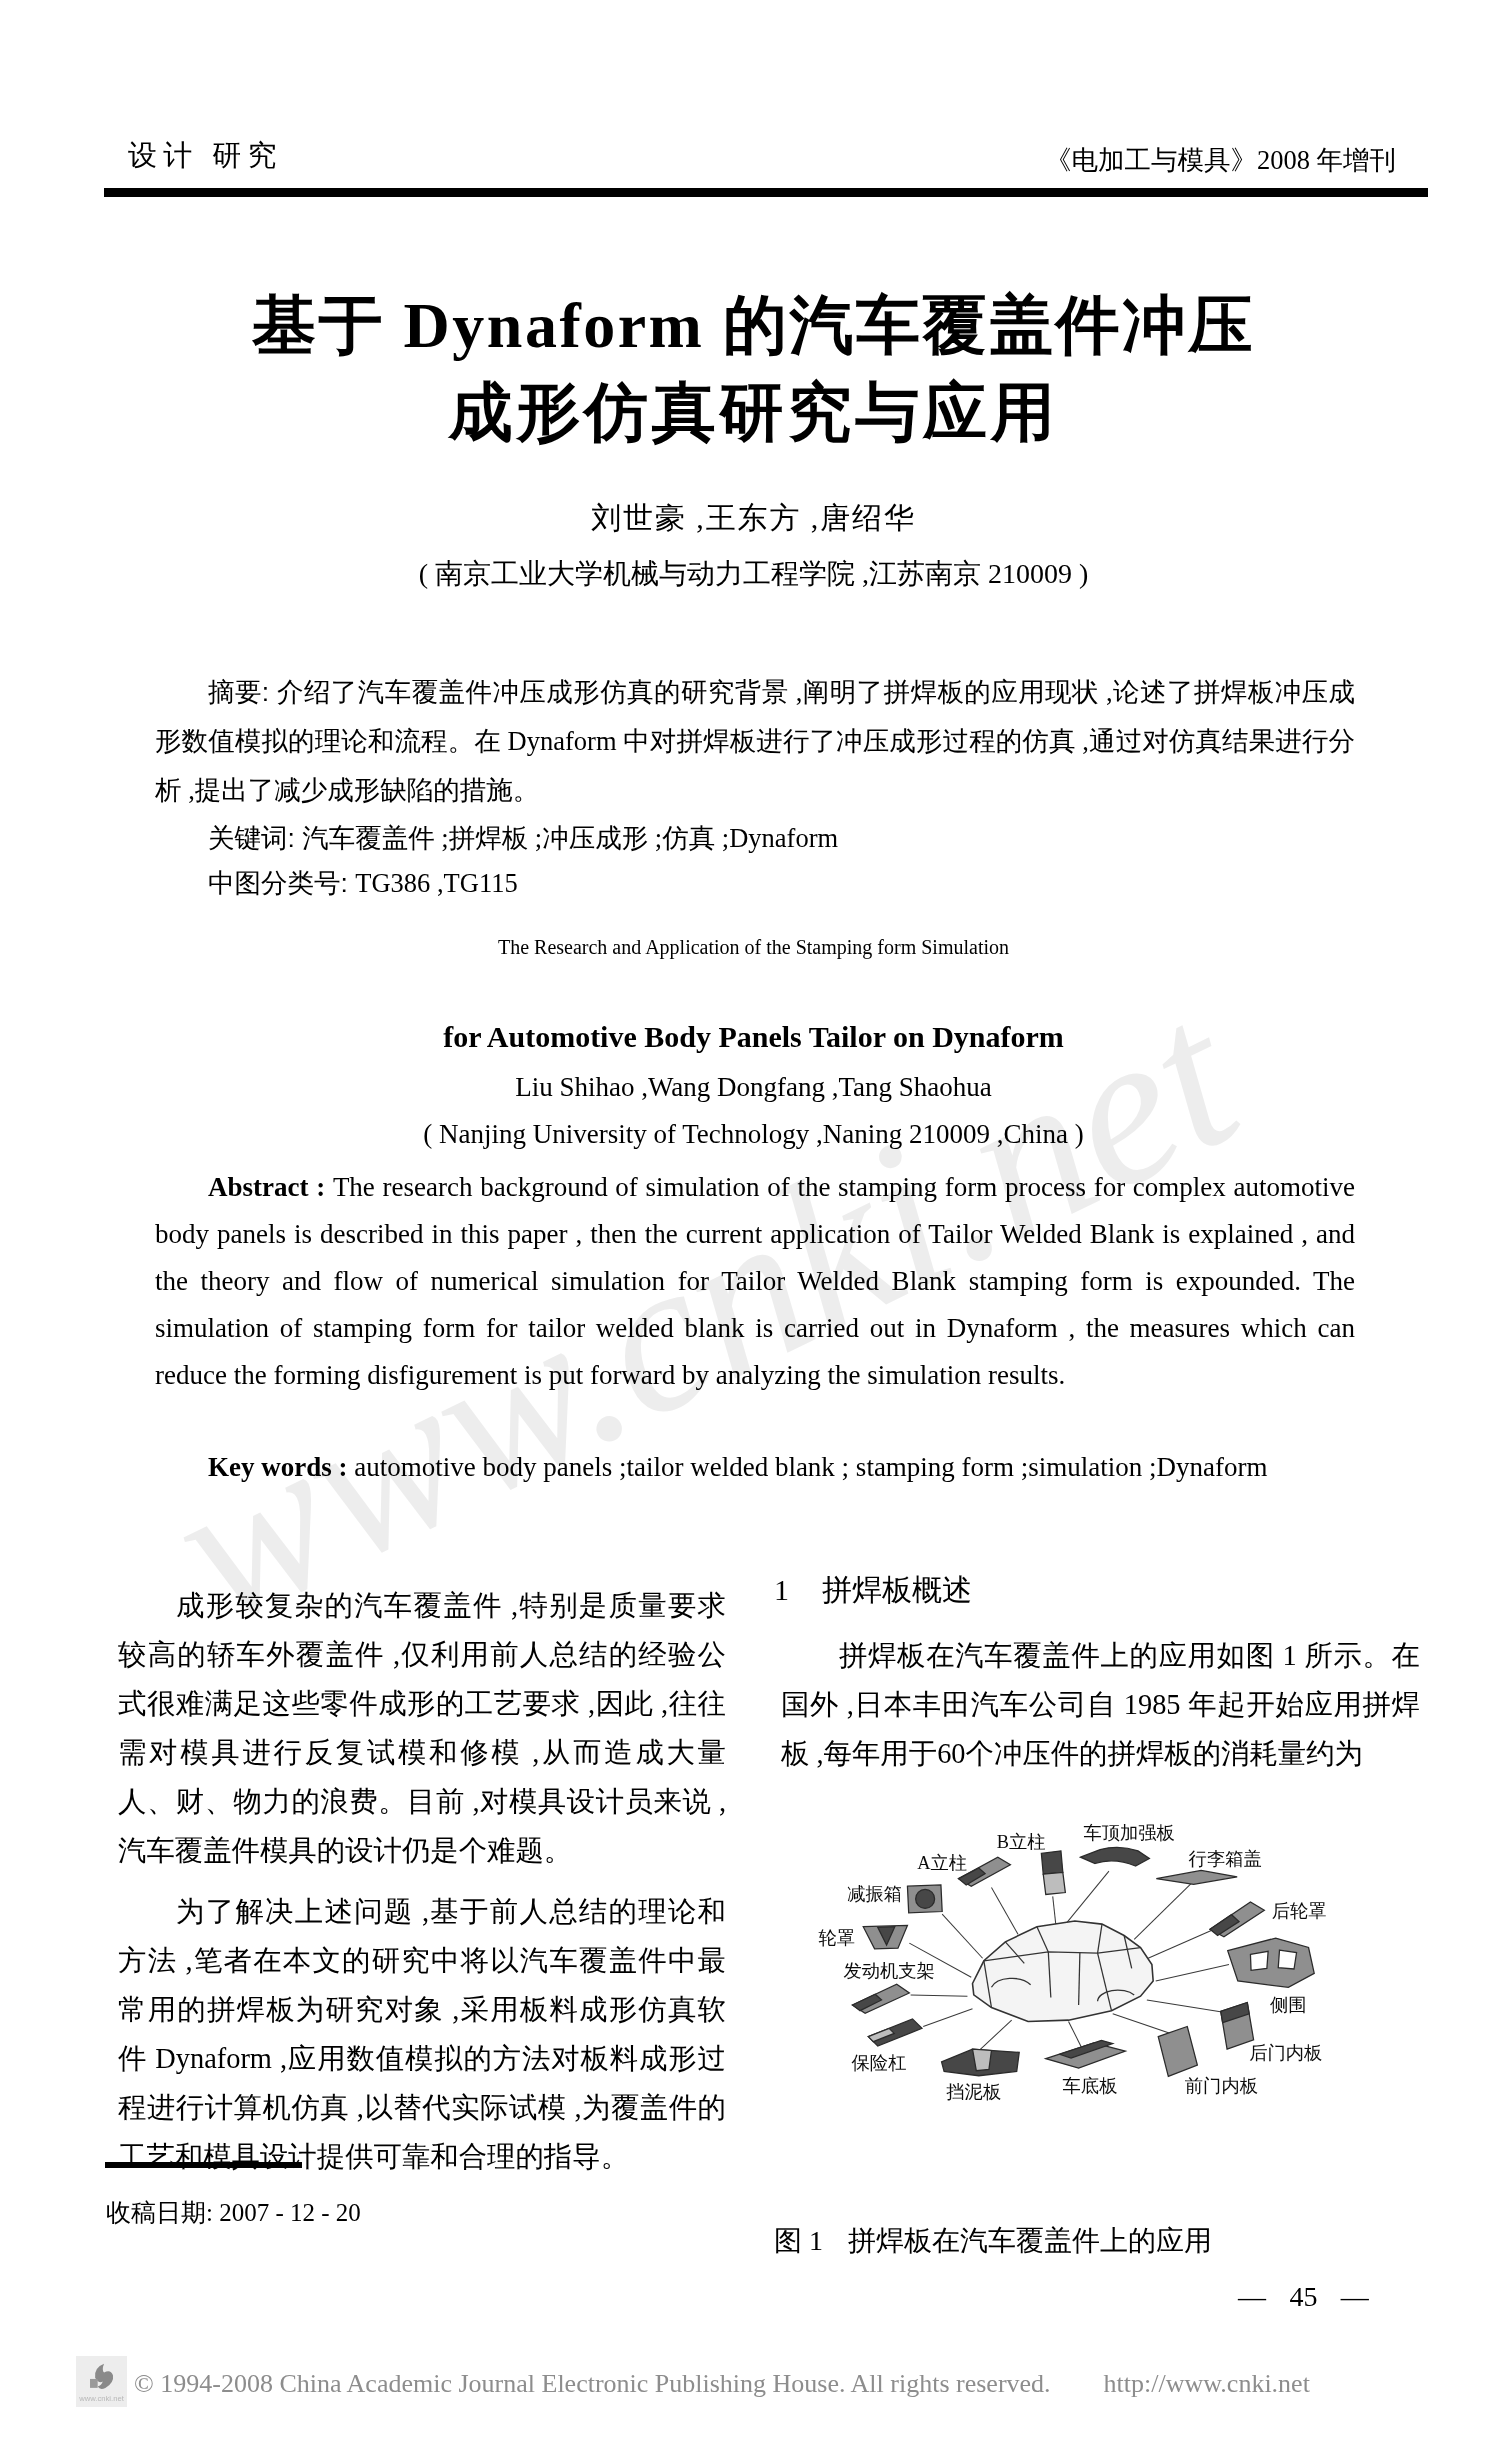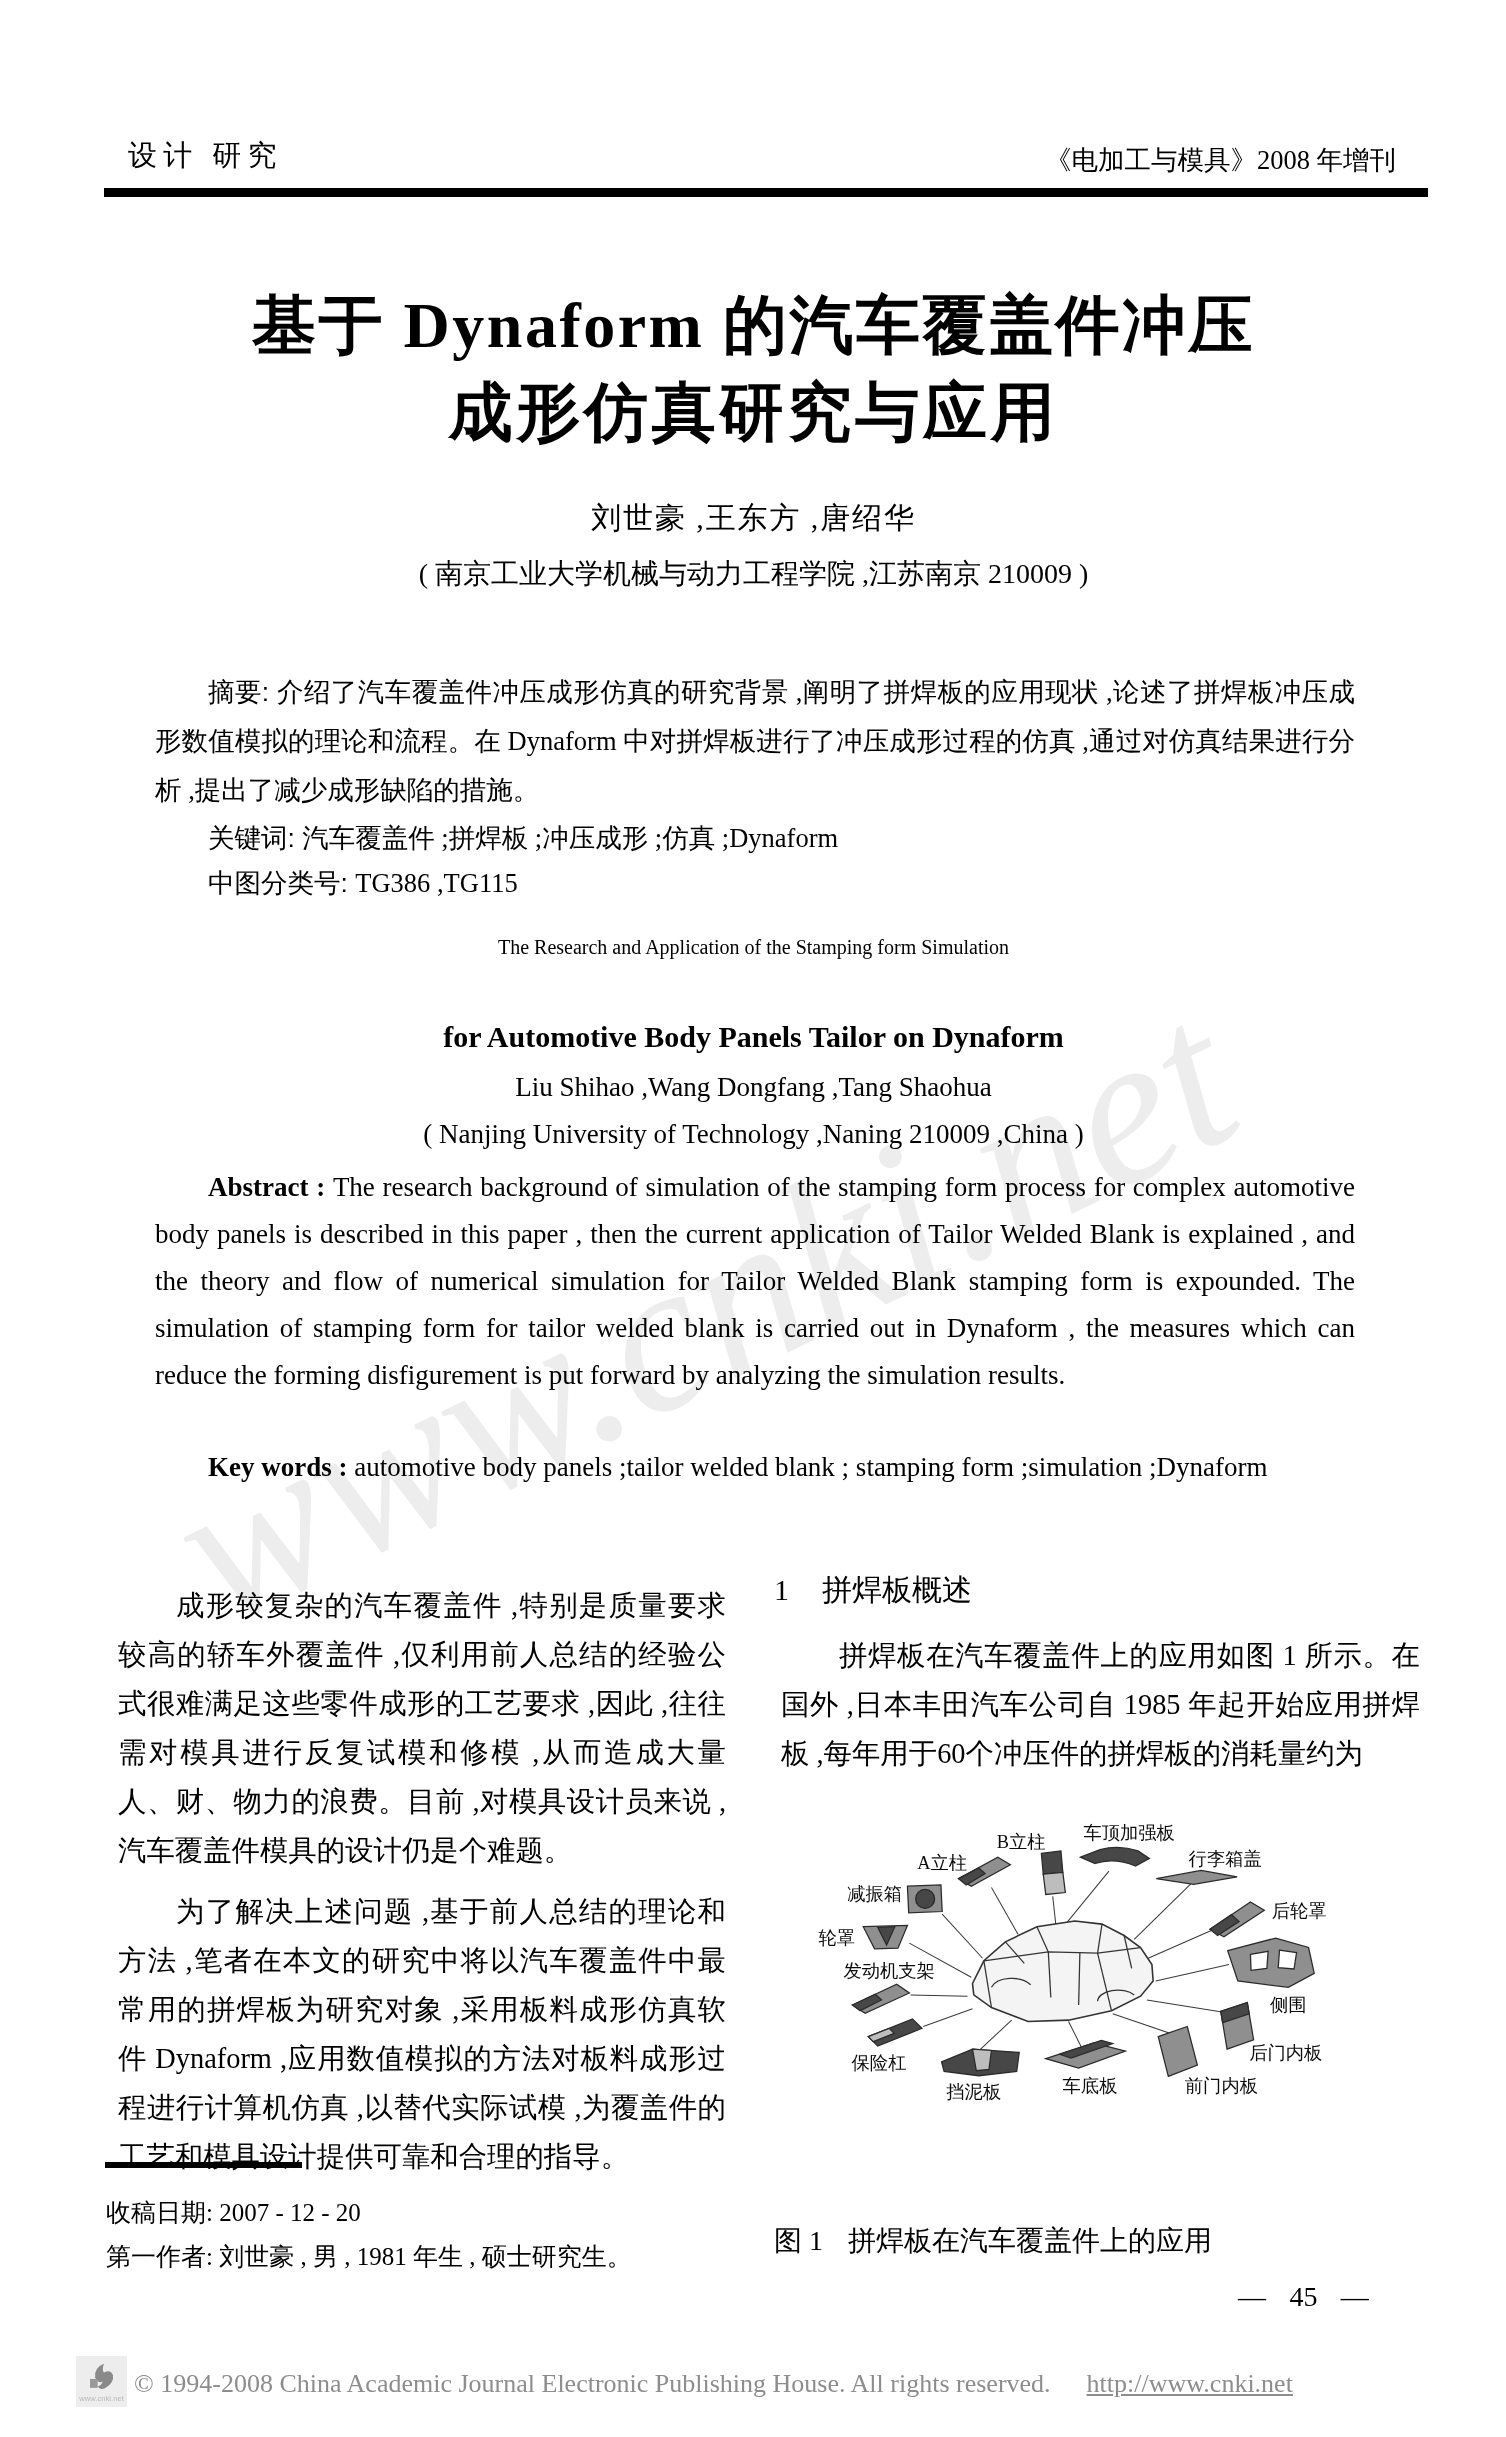--- a/index.html
+++ b/index.html
@@ -44,21 +44,21 @@
   .fig-cap .capno{margin-right:25px;}
   
   .fn-rule{left:105px;top:2162px;width:197px;height:6.3px;background:#000;}
   .fn1{left:106px;top:2196px;font-size:25px;}
   .fn2{left:106px;top:2240px;font-size:25px;}
   
   .pageno{left:1238px;top:2281px;font-size:28px;word-spacing:16.4px;}
   .cnki-logo{left:76px;top:2356px;width:51px;height:51px;background:#ededed;}
   .cnki-logo svg{display:block;}
   .footer-line{left:134px;top:2369px;font-size:26px;color:#8d8d8d;white-space:nowrap;}
-  .footer-url{margin-left:36px;text-decoration:underline;}
+  .footer-url{margin-left:53px;}
   
   .wmark{
     left:190px;top:1440px;font-size:215px;font-style:italic;
     color:rgba(130,130,130,0.14);white-space:nowrap;
     transform:rotate(-26deg);transform-origin:0 50%;
     font-family:"Liberation Serif","DejaVu Serif",serif;pointer-events:none;
   }
   
   .part{stroke:#2b2b2b;stroke-width:2;}
   .p-mid{fill:#8f8f8f;} .p-dark{fill:#474747;} .p-lite{fill:#bdbdbd;}
@@ -182,21 +182,20 @@
       <text class="lbl" x="302" y="444">挡泥板</text>
       <text class="lbl" x="486" y="434">车底板</text>
       <text class="lbl" x="694" y="434">前门内板</text>
     </g>
   </svg>
 
   <div class="abs fig-cap"><span class="capno">图 1</span><span>拼焊板在汽车覆盖件上的应用</span></div>
 
   <div class="abs fn-rule"></div>
   <div class="abs fn1"><span>收稿日期: </span><span>2007 - 12 - 20</span></div>
-  <div class="abs fn2"><span>第一作者: </span><span>刘世豪 , 男 , 1981 年生 , 硕士研究生。</span></div>
 
   <div class="abs pageno">— 45 —</div>
 
   <div class="abs cnki-logo">
     <svg width="51" height="51" viewBox="0 0 80 80" xmlns="http://www.w3.org/2000/svg">
       <rect x="0" y="0" width="80" height="80" fill="#ededed"></rect>
       <path d="M30,34 Q28,18 44,12 Q40,22 44,26 Q54,20 58,30 Q60,42 46,50 Q38,54 34,48 Q40,46 42,40 Q36,44 30,34 Z" fill="#8a8a8a"></path>
       <rect x="22" y="36" width="12" height="14" fill="#9a9a9a"></rect>
       <text x="40" y="70" font-size="12" fill="#b8b8b8" text-anchor="middle" font-family="Liberation Sans, sans-serif">www.cnki.net</text>
     </svg>

